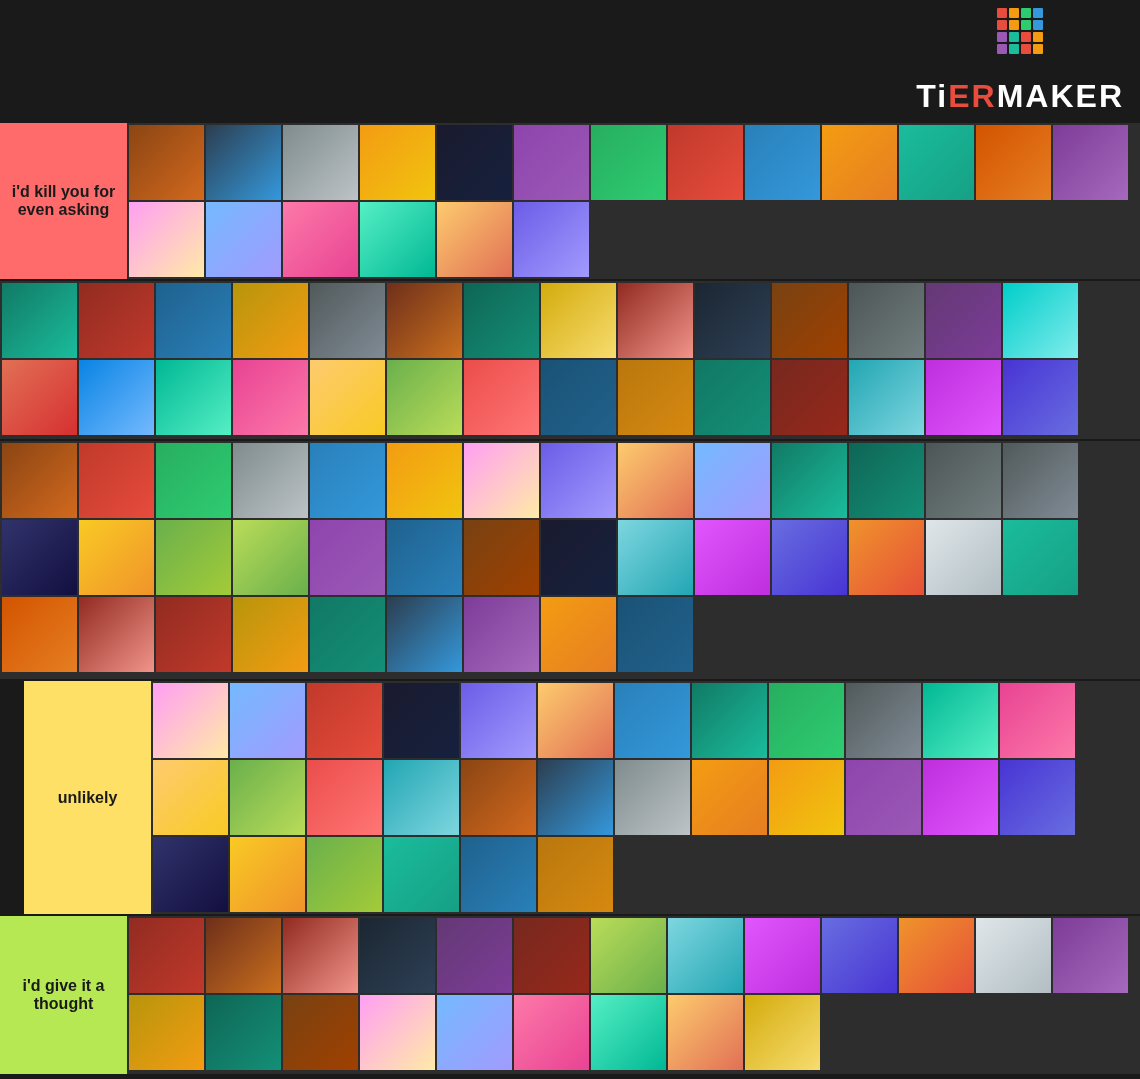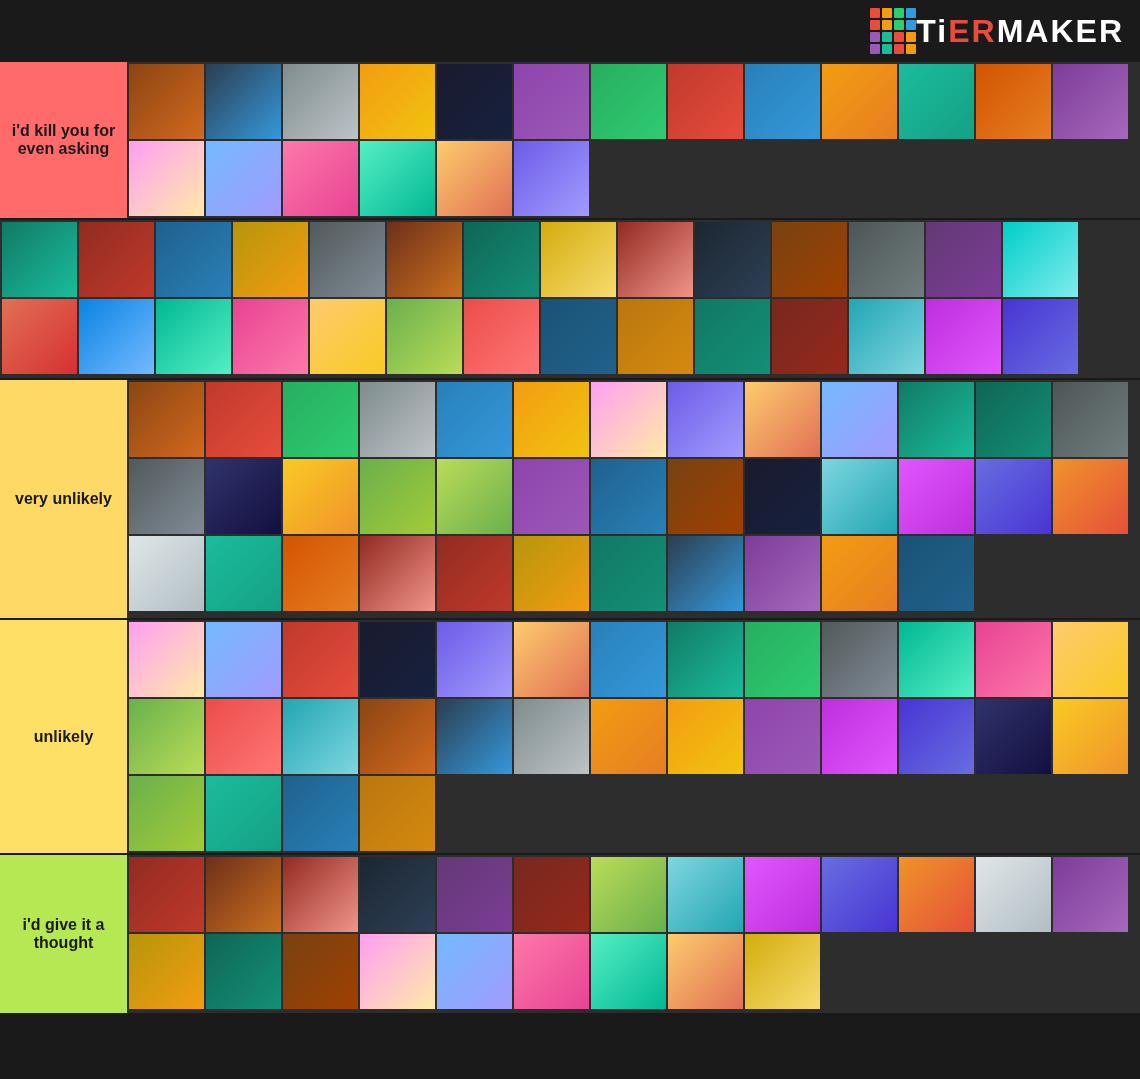--- a/index.html
+++ b/index.html
@@ -12,21 +12,22 @@
     .header {
       display: flex;
       justify-content: flex-end;
       align-items: center;
       padding: 8px 16px;
       background: #1a1a1a;
     }
     .tiermaker-logo {
       display: flex;
       align-items: center;
-      gap: 0;
+      gap: 24px;
+      flex-direction: column;
     }
     .logo-grid {
       display: grid;
       grid-template-columns: repeat(4, 10px);
       grid-template-rows: repeat(4, 10px);
       gap: 2px;
     }
     .logo-cell {
       width: 10px;
       height: 10px;
@@ -233,21 +234,20 @@
         <div class="char-block c28"></div>
         <div class="char-block c29"></div>
         <div class="char-block c30"></div>
         <div class="char-block co"></div>
         <div class="char-block cp"></div>
         <div class="char-block cq"></div>
       </div>
     </div>
 
     <div class="tier-row" style="min-height:240px;">
-      <div class="tier-label row-very-unlikely">very unlikely</div>
       <div class="tier-items">
         <div class="char-block c1"></div>
         <div class="char-block c8"></div>
         <div class="char-block c7"></div>
         <div class="char-block c3"></div>
         <div class="char-block c9"></div>
         <div class="char-block c4"></div>
         <div class="char-block ca"></div>
         <div class="char-block cf"></div>
         <div class="char-block ce"></div>
@@ -277,21 +277,21 @@
         <div class="char-block c17"></div>
         <div class="char-block c29"></div>
         <div class="char-block c2"></div>
         <div class="char-block c13"></div>
         <div class="char-block c10"></div>
 
         <div class="char-block c27"></div>
       </div>
     </div>
 
-    <div class="tier-row" style="min-height:160px;">
+    <div class="tier-row" style="min-height:160px;margin-left:24px;">
       <div class="tier-label row-unlikely">unlikely</div>
       <div class="tier-items">
         <div class="char-block ca"></div>
         <div class="char-block cb"></div>
         <div class="char-block c8"></div>
         <div class="char-block c5"></div>
         <div class="char-block cf"></div>
         <div class="char-block ce"></div>
         <div class="char-block c9"></div>
         <div class="char-block c14"></div>

